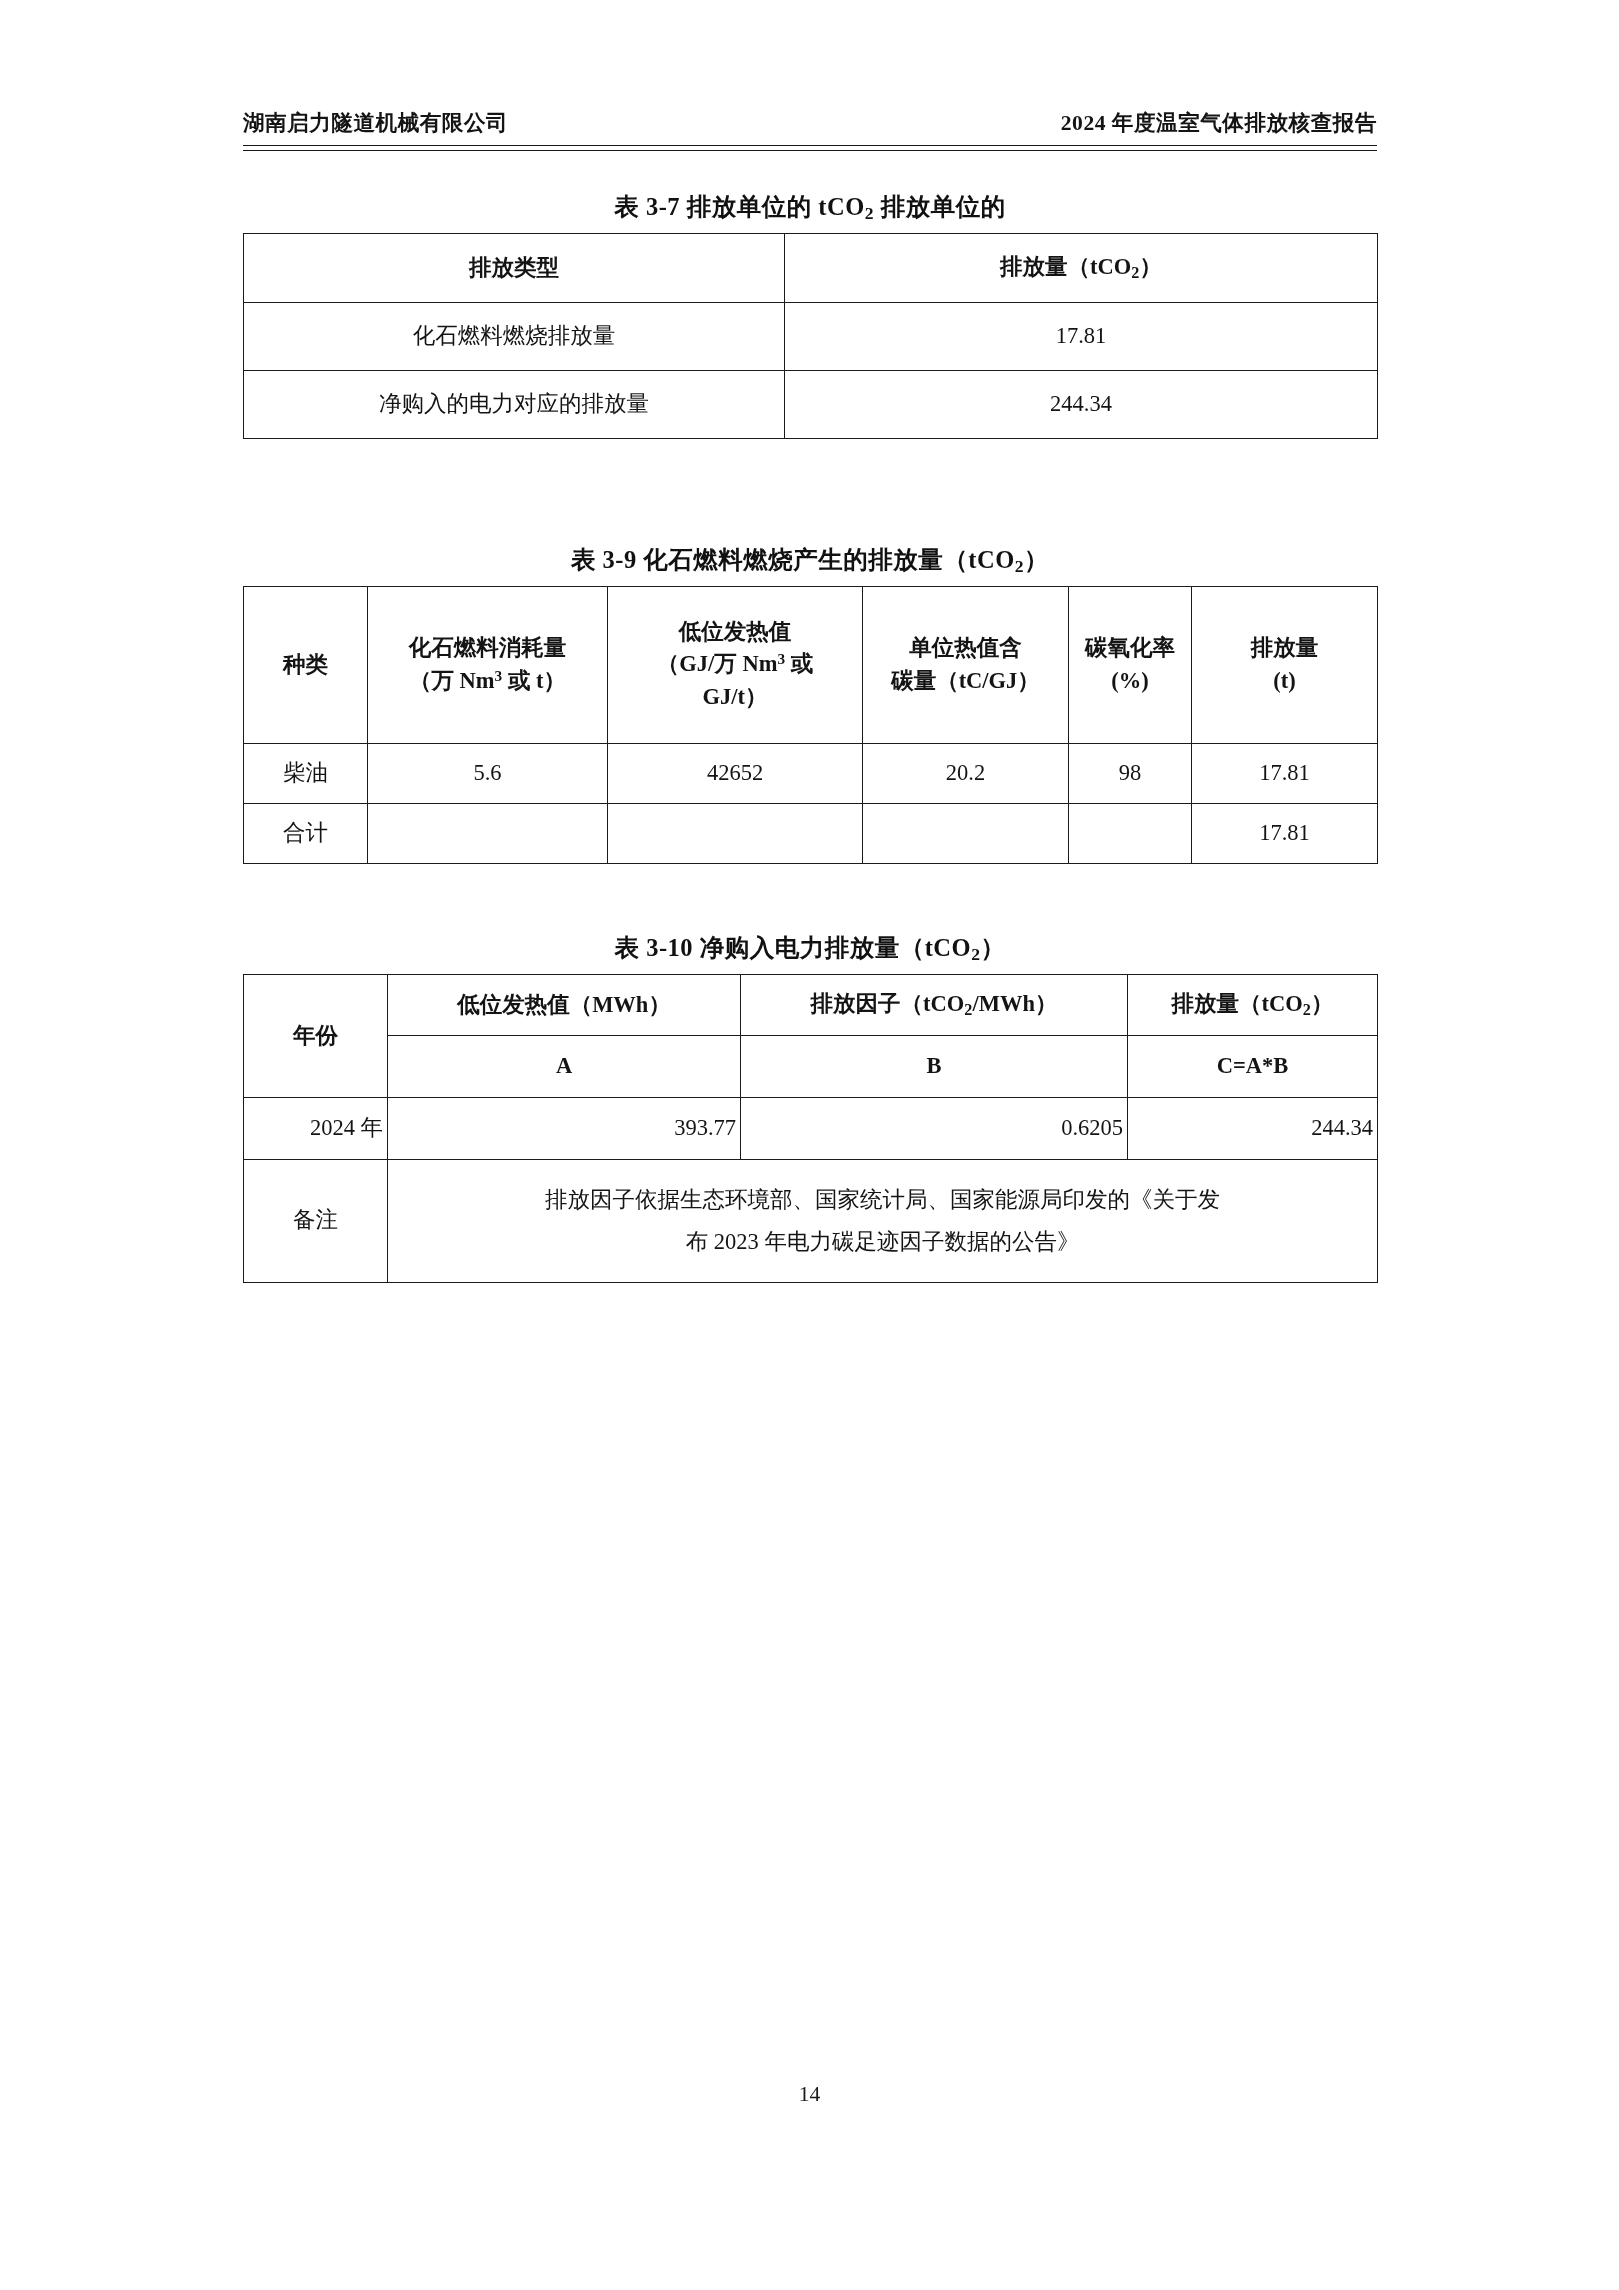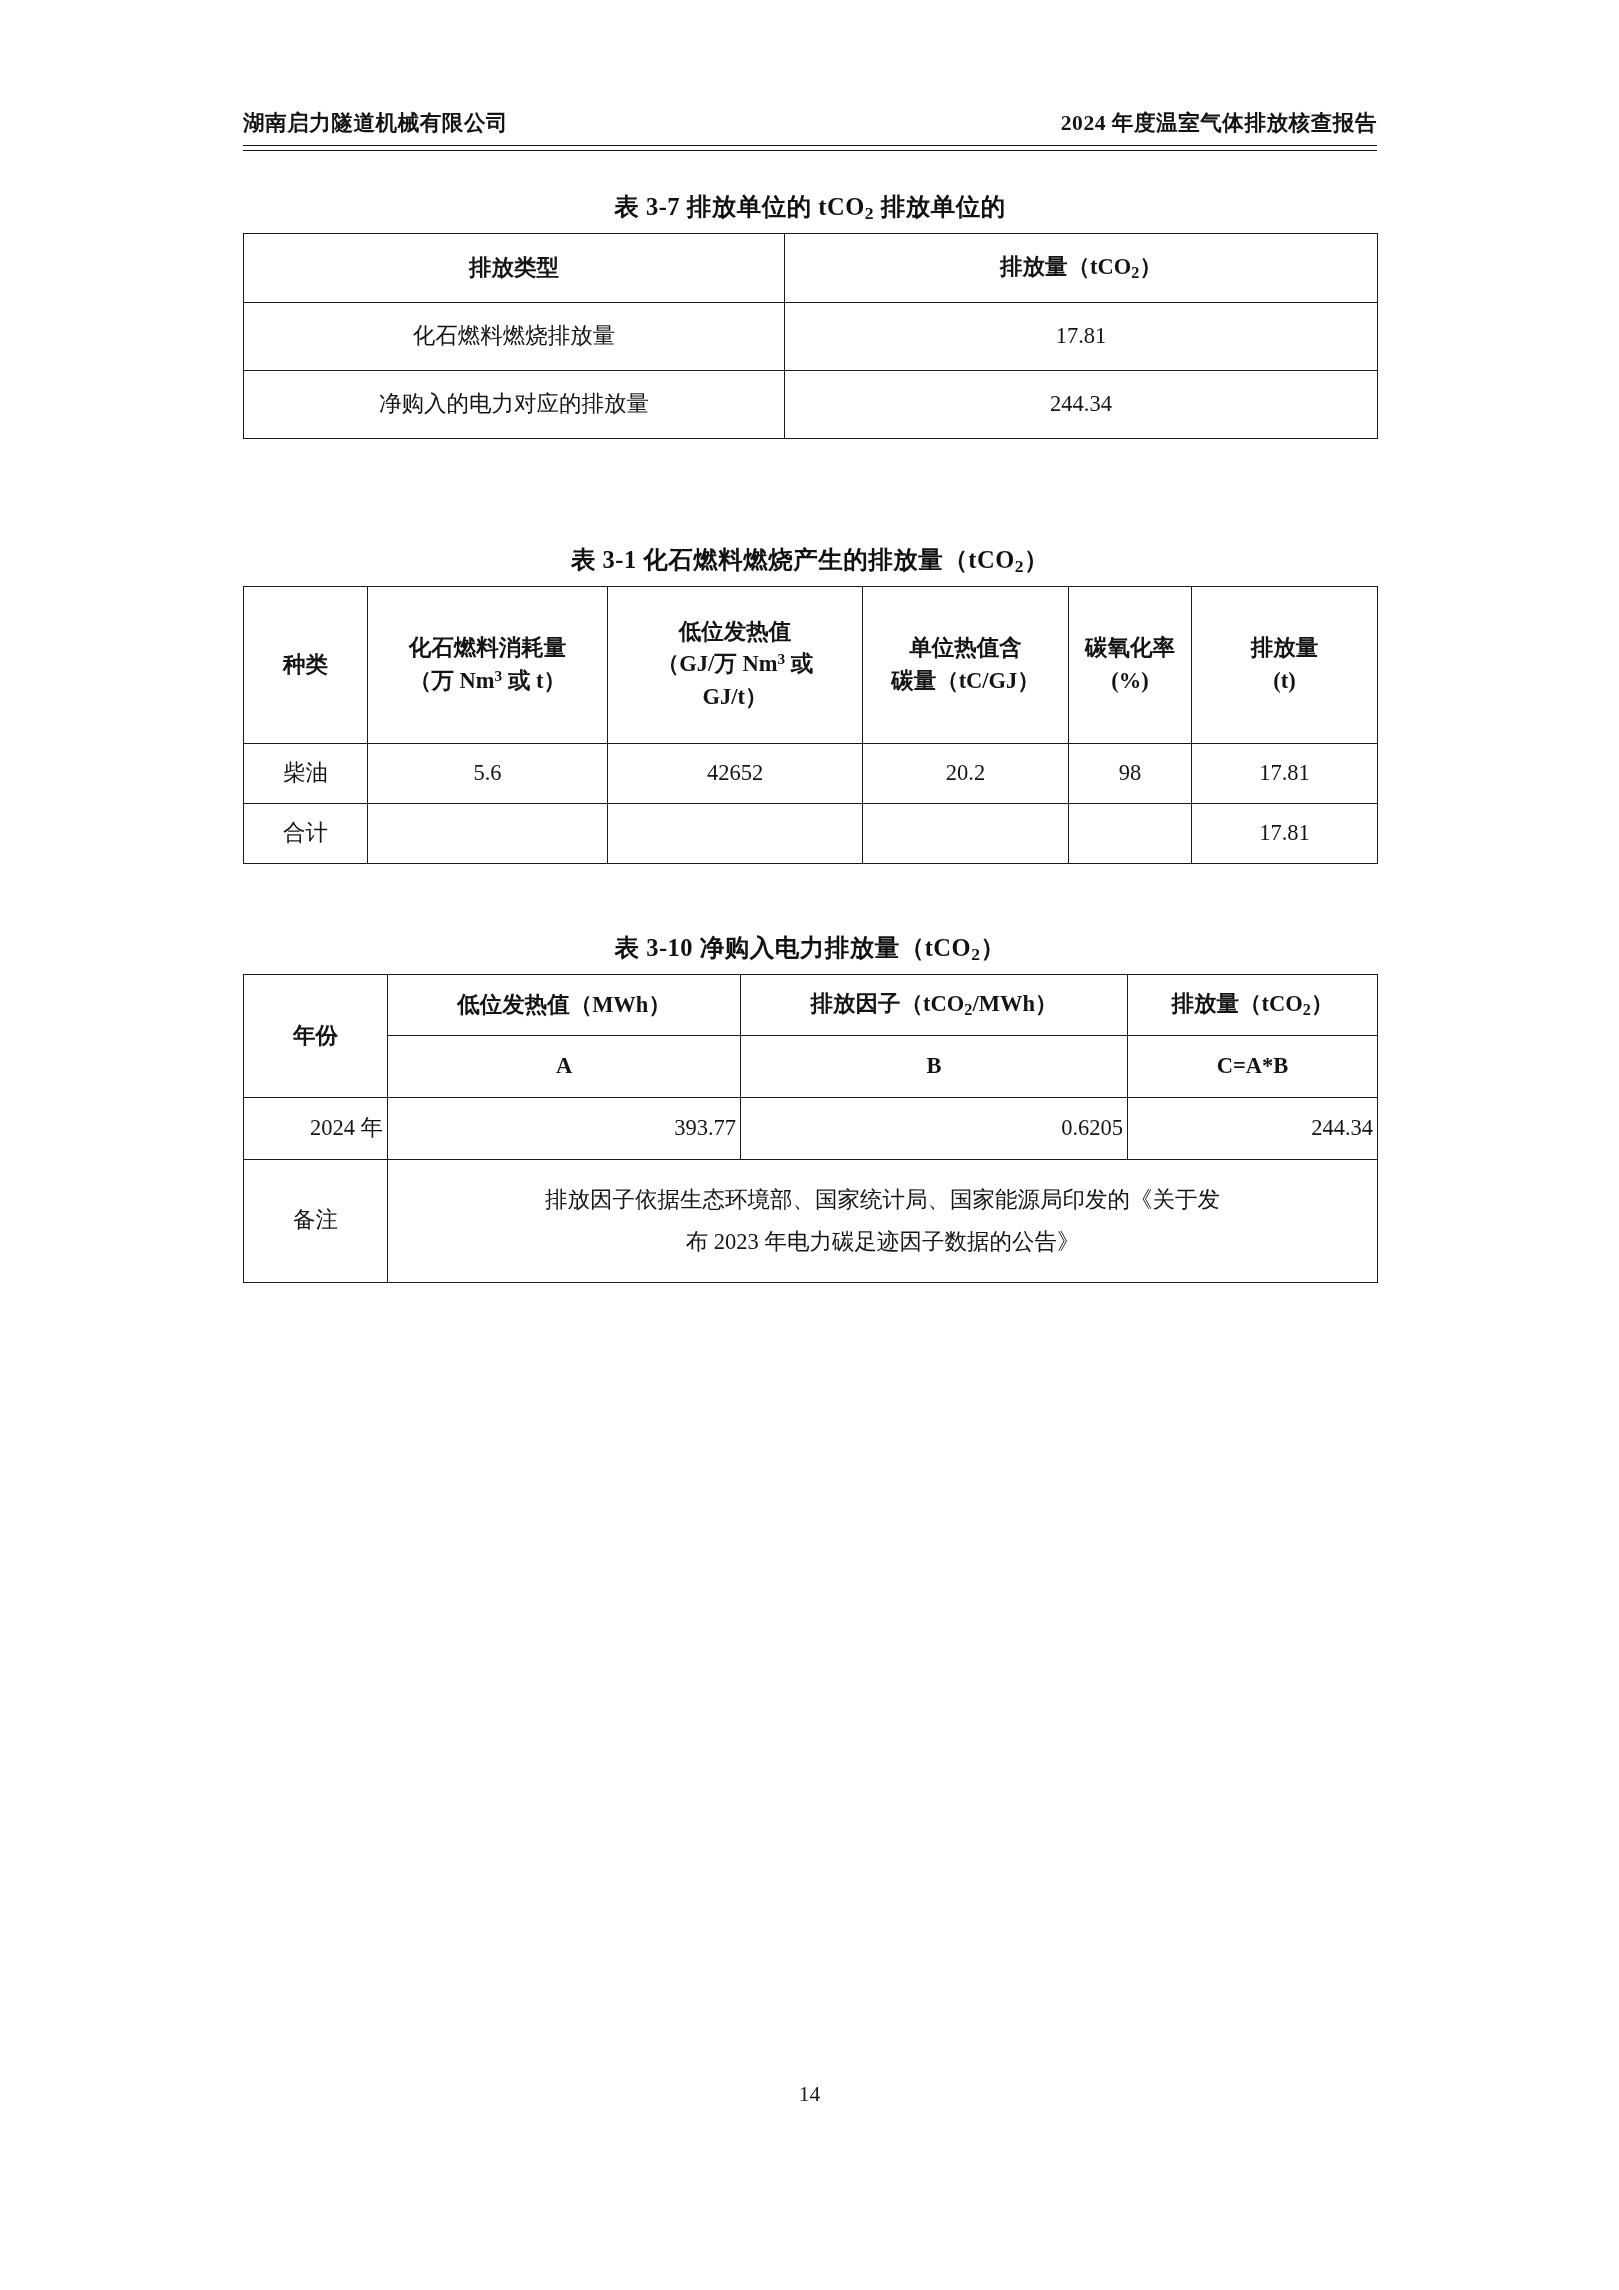--- a/index.html
+++ b/index.html
@@ -154,21 +154,21 @@
         </tr>
         <tr>
           <td>净购入的电力对应的排放量</td>
           <td class="num">244.34</td>
         </tr>
       </tbody>
     </table>
   </div>
 
   <div class="table-block" style="top:537px;">
-    <div class="table-caption"><span>表 3-1 化石燃料燃烧产生的排放量（tCO</span><span class="sub">2</span><span>）</span></div>
+    <div class="table-caption"><span>表 3-9 化石燃料燃烧产生的排放量（tCO</span><span class="sub">2</span><span>）</span></div>
 
     <table class="doc-table" id="table-3-9">
       <colgroup>
         <col style="width:124px">
         <col style="width:240px">
         <col style="width:255px">
         <col style="width:206px">
         <col style="width:123px">
         <col style="width:186px">
       </colgroup>

